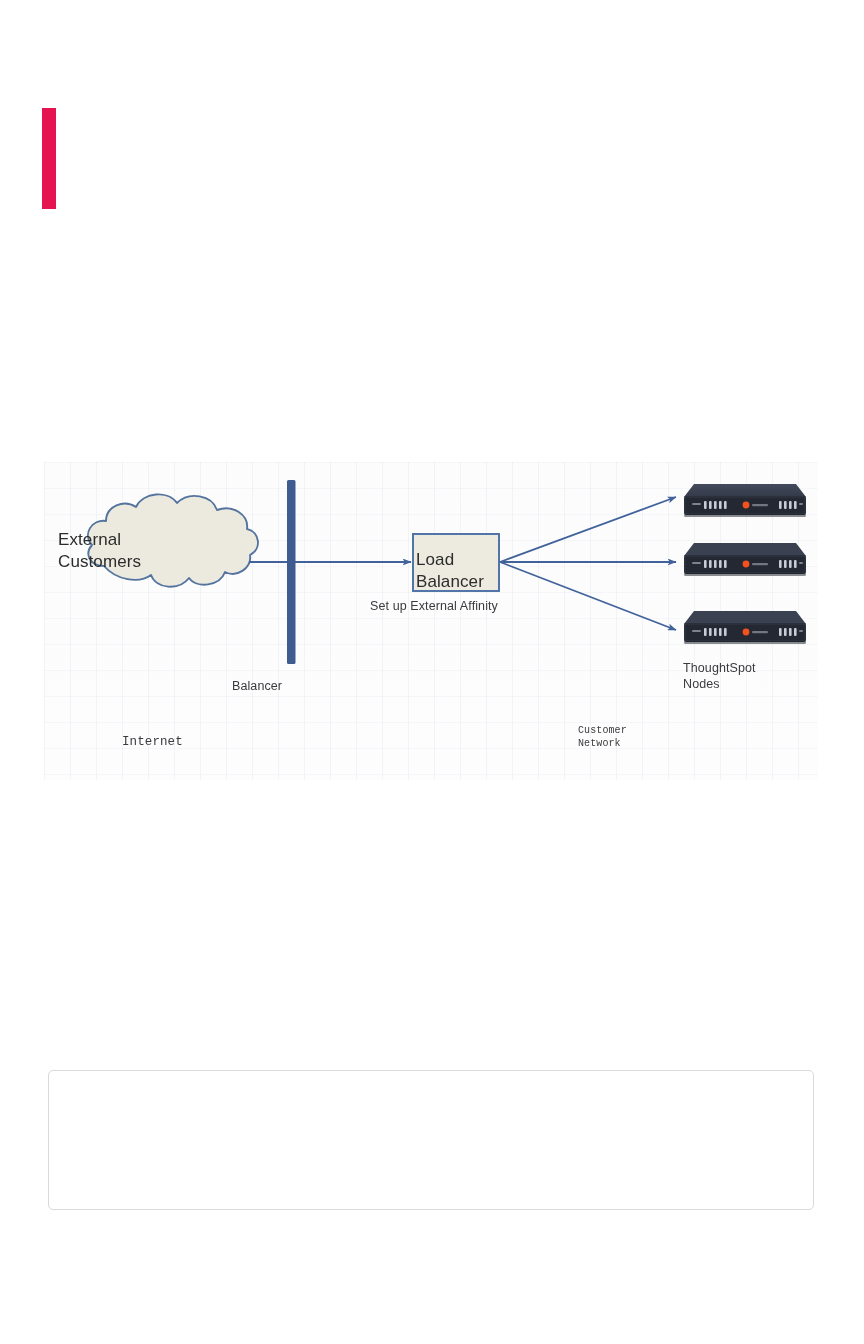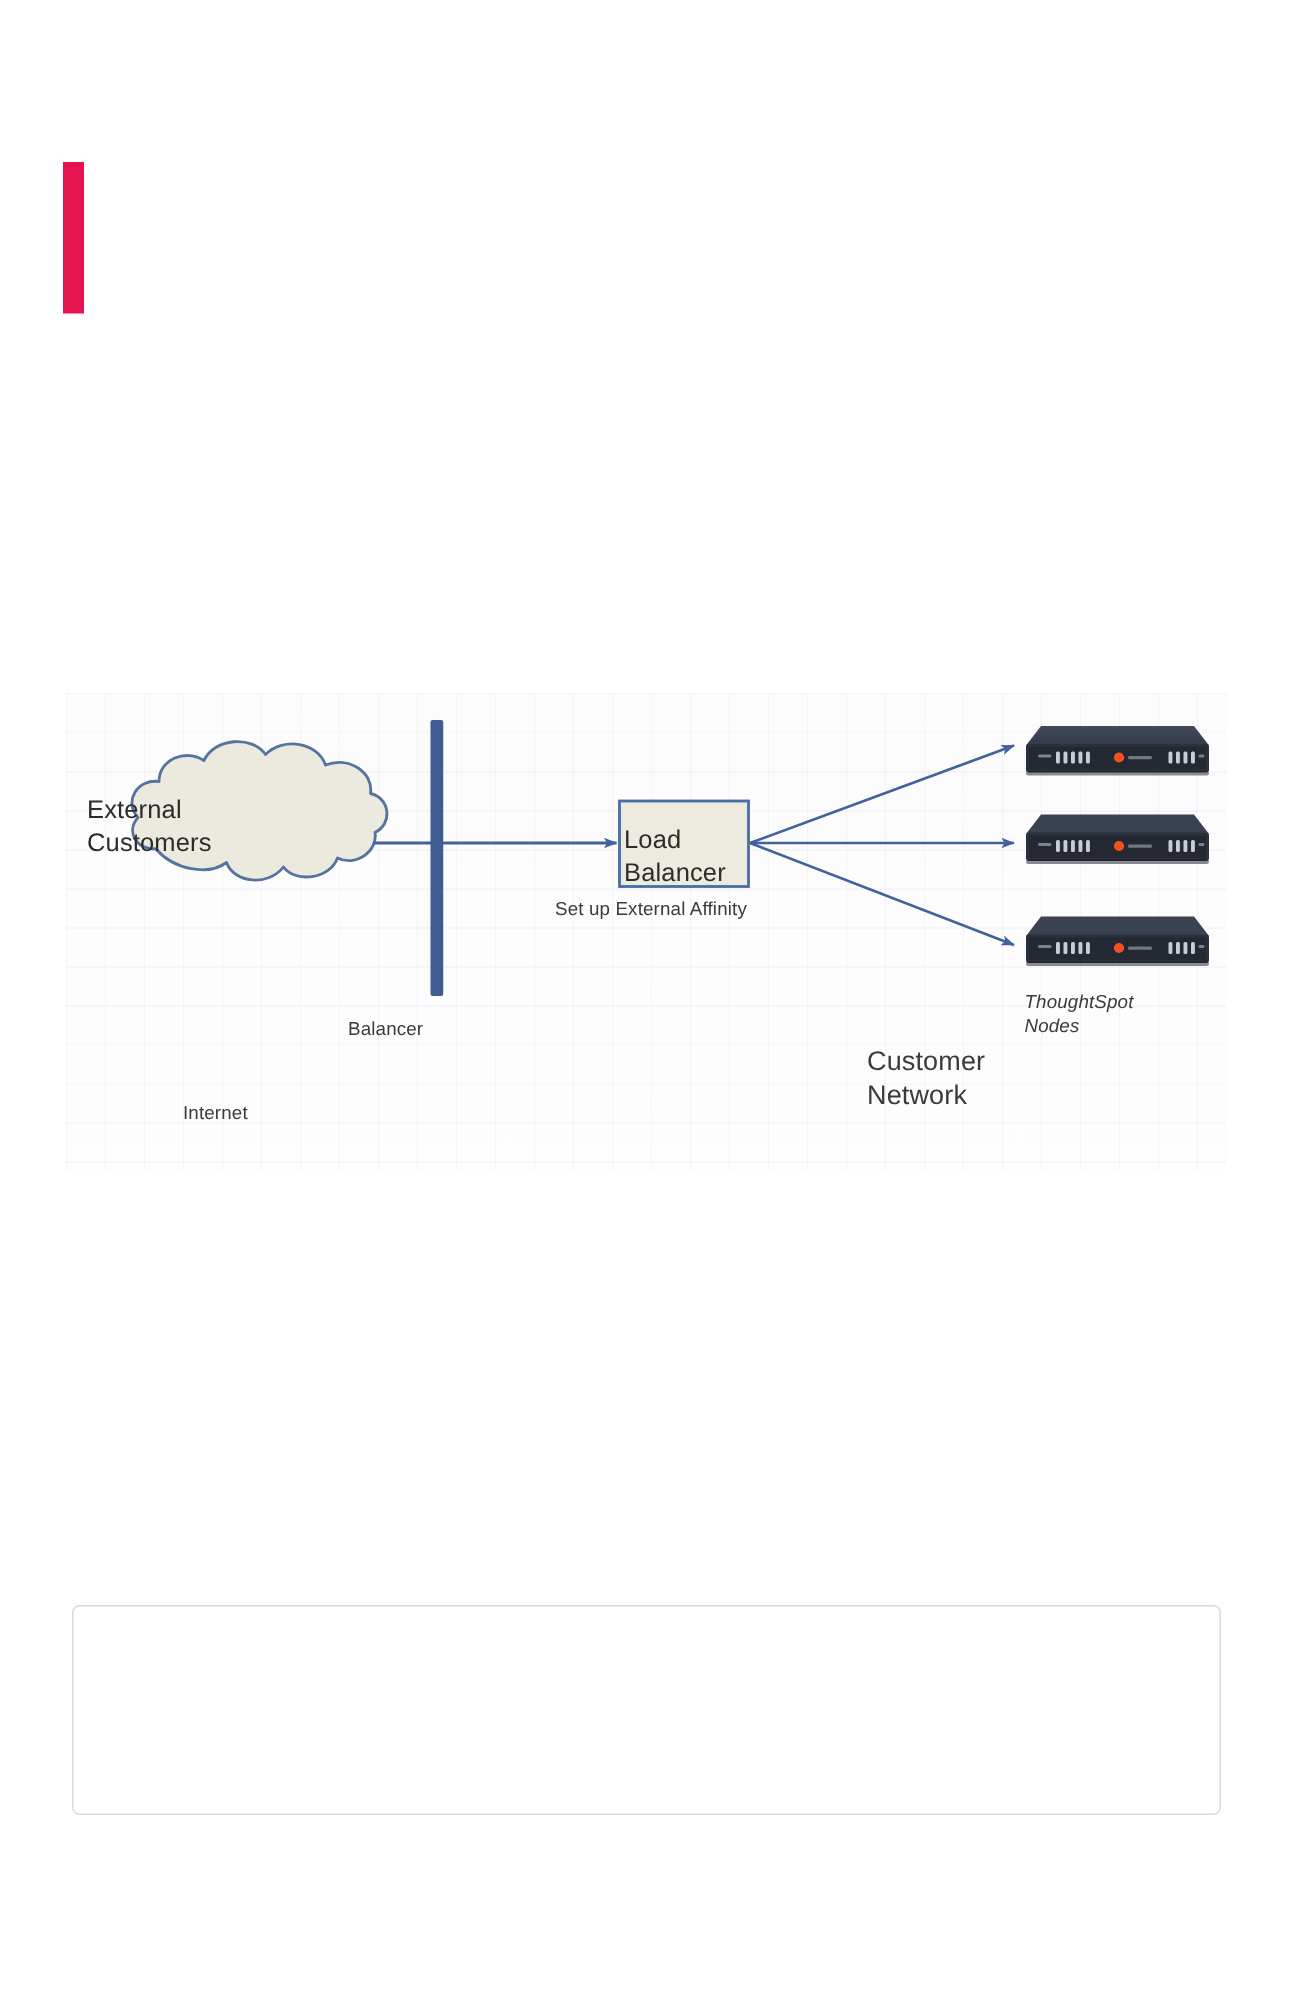--- a/index.html
+++ b/index.html
@@ -65,23 +65,23 @@
     color: #3b3b3f;
     text-align: left;
     line-height: 1.28;
     white-space: pre-line;
     letter-spacing: .1px;
   }
   .lbl-cloud  { left: 58px;  top: 529px; width: 190px; font-size: 17px; color: #2c2c2c; }
   .lbl-lb     { left: 416px; top: 535px; width: 108px; font-size: 17px; color: #2c2c2c; margin-top: 14px; }
   .lbl-affin  { left: 370px; top: 598px; width: 200px; font-size: 12.5px; }
   .lbl-fw     { left: 232px; top: 678px; width: 120px; font-size: 12.5px; }
-  .lbl-net    { left: 122px; top: 734px; width: 120px; font-size: 12.5px; }
-  .lbl-nodes  { left: 683px; top: 660px; width: 133px; font-size: 12.5px; font-style: italic; }
-  .lbl-cust   { left: 578px; top: 696px; width: 133px; font-size: 18px; }
+  .lbl-net    { left: 122px; top: 734px; width: 120px; font-size: 12.5px; font-family: Liberation Mono, monospace; }
+  .lbl-nodes  { left: 683px; top: 660px; width: 133px; font-size: 12.5px; }
+  .lbl-cust   { left: 578px; top: 725px; width: 133px; font-size: 10px; font-family: Liberation Mono, monospace; }
 
   
   .server {
     position: absolute;
     width: 126px;
     height: 44px;
   }
   .srv-1 { left: 682px; top: 477px; }
   .srv-2 { left: 682px; top: 536px; }
   .srv-3 { left: 682px; top: 604px; }

